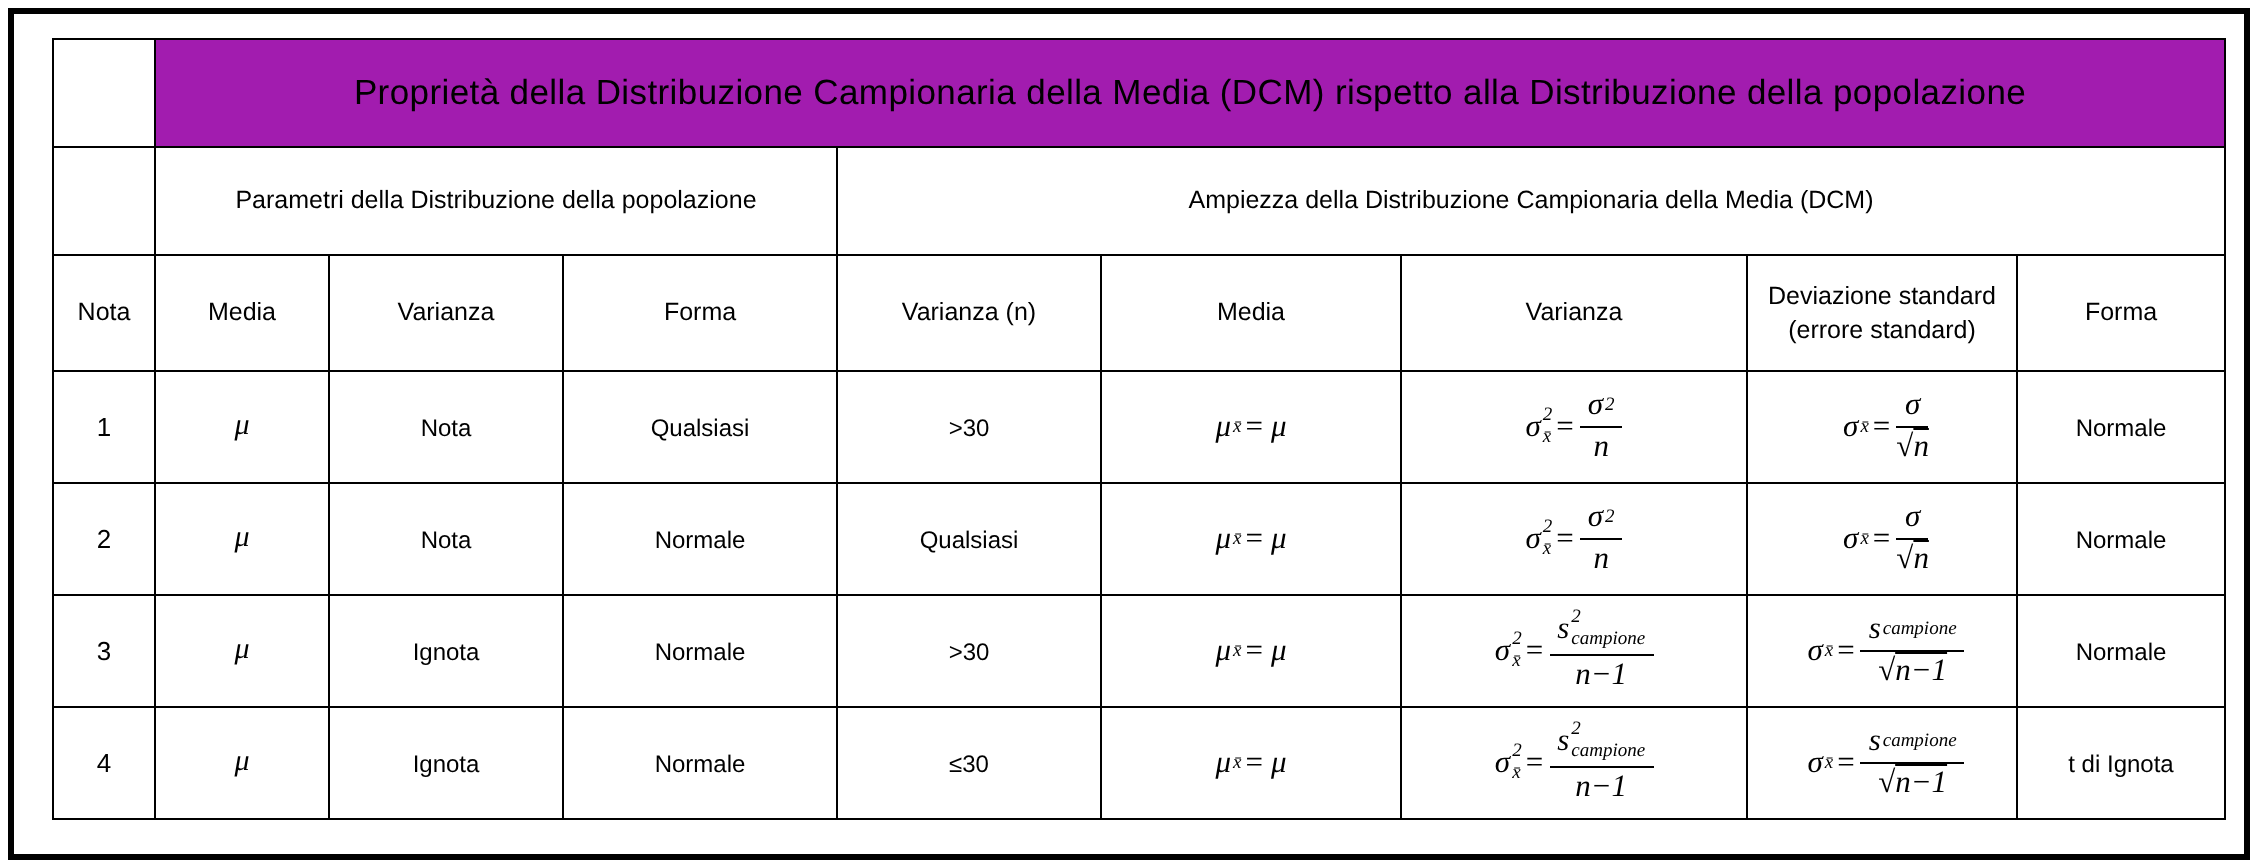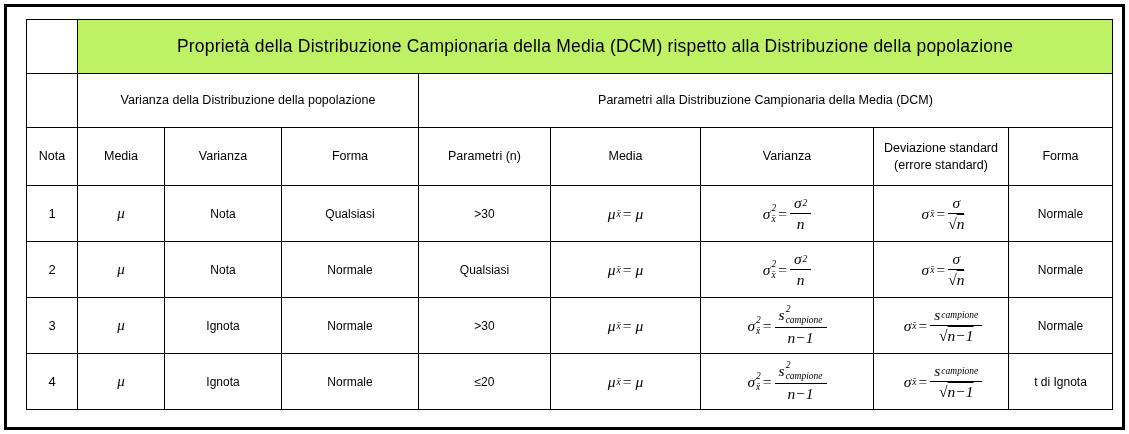--- a/index.html
+++ b/index.html
@@ -50,33 +50,33 @@
         <col style="width:137px">
           <col style="width:132px">
           <col style="width:150px">
         <col style="width:173px">
           <col style="width:135px">
           <col style="width:104px">
       </colgroup>
       <tbody>
         <tr style="height:54px">
           <td class="nocell"></td>
-          <td colspan="8" class="title-cell" style="background: #bef264;">Proprietà della Distribuzione Campionaria della Media (DCM) rispetto alla Distribuzione della popolazione</td>
+          <td colspan="8" class="title-cell" style="background: #a21caf;">Proprietà della Distribuzione Campionaria della Media (DCM) rispetto alla Distribuzione della popolazione</td>
         </tr>
         <tr style="height:54px">
           <td class="nocell"></td>
-          <td colspan="3" class="group-cell">Varianza della Distribuzione della popolazione</td>
-          <td colspan="5" class="group-cell">Parametri alla Distribuzione Campionaria della Media (DCM)</td>
+          <td colspan="3" class="group-cell">Parametri della Distribuzione della popolazione</td>
+          <td colspan="5" class="group-cell">Ampiezza della Distribuzione Campionaria della Media (DCM)</td>
         </tr>
         <tr style="height:58px">
           <th class="colhead">Nota</th>
           <th class="colhead">Media</th>
           <th class="colhead">Varianza</th>
           <th class="colhead">Forma</th>
-          <th class="colhead">Parametri (n)</th>
+          <th class="colhead">Varianza (n)</th>
           <th class="colhead">Media</th>
           <th class="colhead">Varianza</th>
           <th class="colhead">Deviazione standard (errore standard)</th>
           <th class="colhead">Forma</th>
         </tr>
 
       <tr style="height: 56px;">
             <td class="c-caso">1</td>
             <td class="c-mu">μ</td>
             <td class="c-plain">Nota</td>
@@ -228,21 +228,21 @@
                   <span class="mden"><span class="msqrt">√</span><span class="msqrtarg">n−1</span></span>
                 </span>
               </span></td>
             <td class="c-plain">Normale</td>
           </tr>
           <tr style="height: 56px;">
             <td class="c-caso">4</td>
             <td class="c-mu">μ</td>
             <td class="c-plain">Ignota</td>
             <td class="c-plain">Normale</td>
-            <td class="c-plain">≤20</td>
+            <td class="c-plain">≤30</td>
             <td class="c-formula"><span class="formula">
                 <span class="mvar">
                   <span class="mbase">μ</span>
                   <span class="msub-only">x̄</span>
                 </span>
                 <span class="meq">=</span>
                 <span class="mrhs">μ</span>
               </span></td>
             <td class="c-formula"><span class="formula">
                 <span class="mvar">

